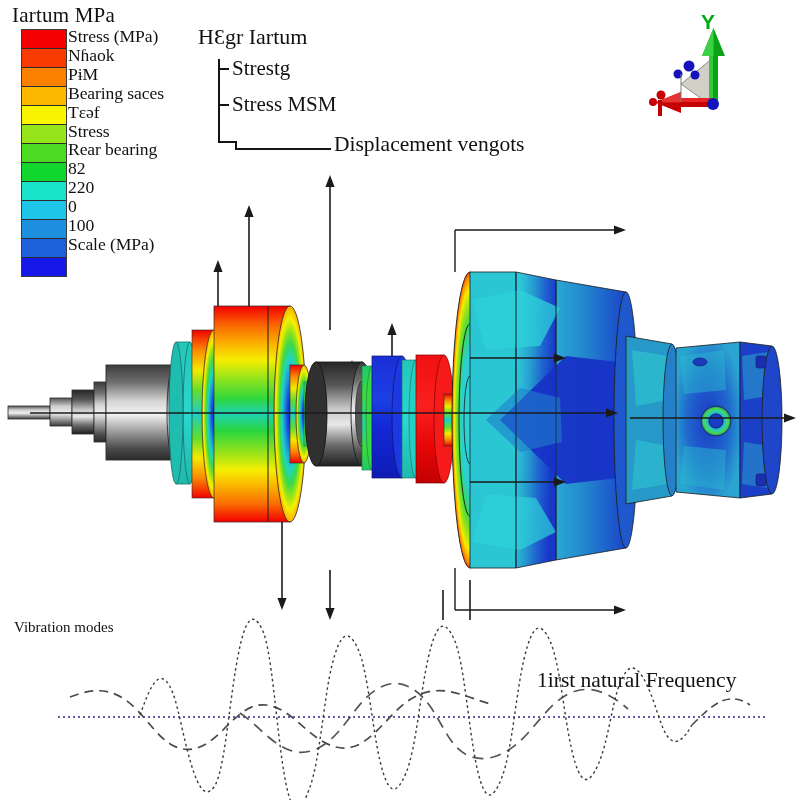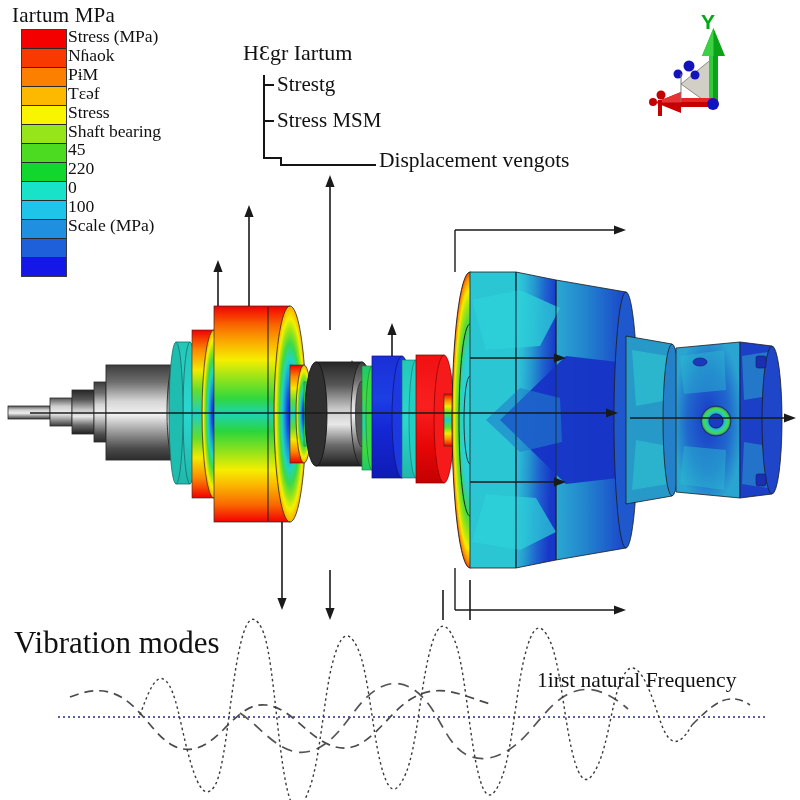--- a/index.html
+++ b/index.html
@@ -62,24 +62,23 @@
     font-size: 17.6px;
     line-height: 18.9px;
     white-space: nowrap;
     letter-spacing: -0.1px;
   }
 
   
   #tree-block {
     position: absolute;
     left: 196px;
-    top: 40px;
+    top: 24px;
     width: 420px;
     height: 130px;
-    margin-left: 45px;
   }
   #tree-root {
     position: absolute;
     left: 2px;
     top: 0px;
     font-size: 22px;
     line-height: 26px;
     white-space: nowrap;
   }
   #tree-vline {
@@ -167,22 +166,22 @@
   #vibration-block {
     position: absolute;
     left: 0;
     top: 605px;
     width: 800px;
     height: 195px;
   }
   #vibration-title {
     position: absolute;
     left: 14px;
-    top: 24px;
-    font-size: 31px;
+    top: 8px;
+    font-size: 15px;
     line-height: 28px;
     white-space: nowrap;
     text-align: center;
   }
   #vibration-caption {
     position: absolute;
     left: 537px;
     top: 668px;
     font-size: 21.5px;
     line-height: 25px;
@@ -207,24 +206,25 @@
         <div class="band" style="background: rgb(24, 227, 200);"></div>
         <div class="band" style="background: rgb(30, 197, 232);"></div>
         <div class="band" style="background: rgb(31, 143, 224);"></div>
         <div class="band" style="background: rgb(30, 96, 218);"></div>
         <div class="band" style="background: rgb(21, 23, 232);"></div>
       </div>
     <div id="legend-labels">
         <div class="lab">Stress (MPa)</div>
         <div class="lab">Nɦaok</div>
         <div class="lab">PɨM</div>
+        <div class="lab">Bearing saces</div>
         <div class="lab">Tɛəf</div>
         <div class="lab">Stress</div>
-        <div class="lab">Shaft bearing</div>
-        <div class="lab">45</div>
+        <div class="lab">Rear bearing</div>
+        <div class="lab">82</div>
         <div class="lab">220</div>
         <div class="lab">0</div>
         <div class="lab">100</div>
         <div class="lab">Scale  (MPa)</div>
       </div>
   </div>
 </div>
 
 <div id="tree-block">
   <div id="tree-root">HƐgr Iartum</div>

